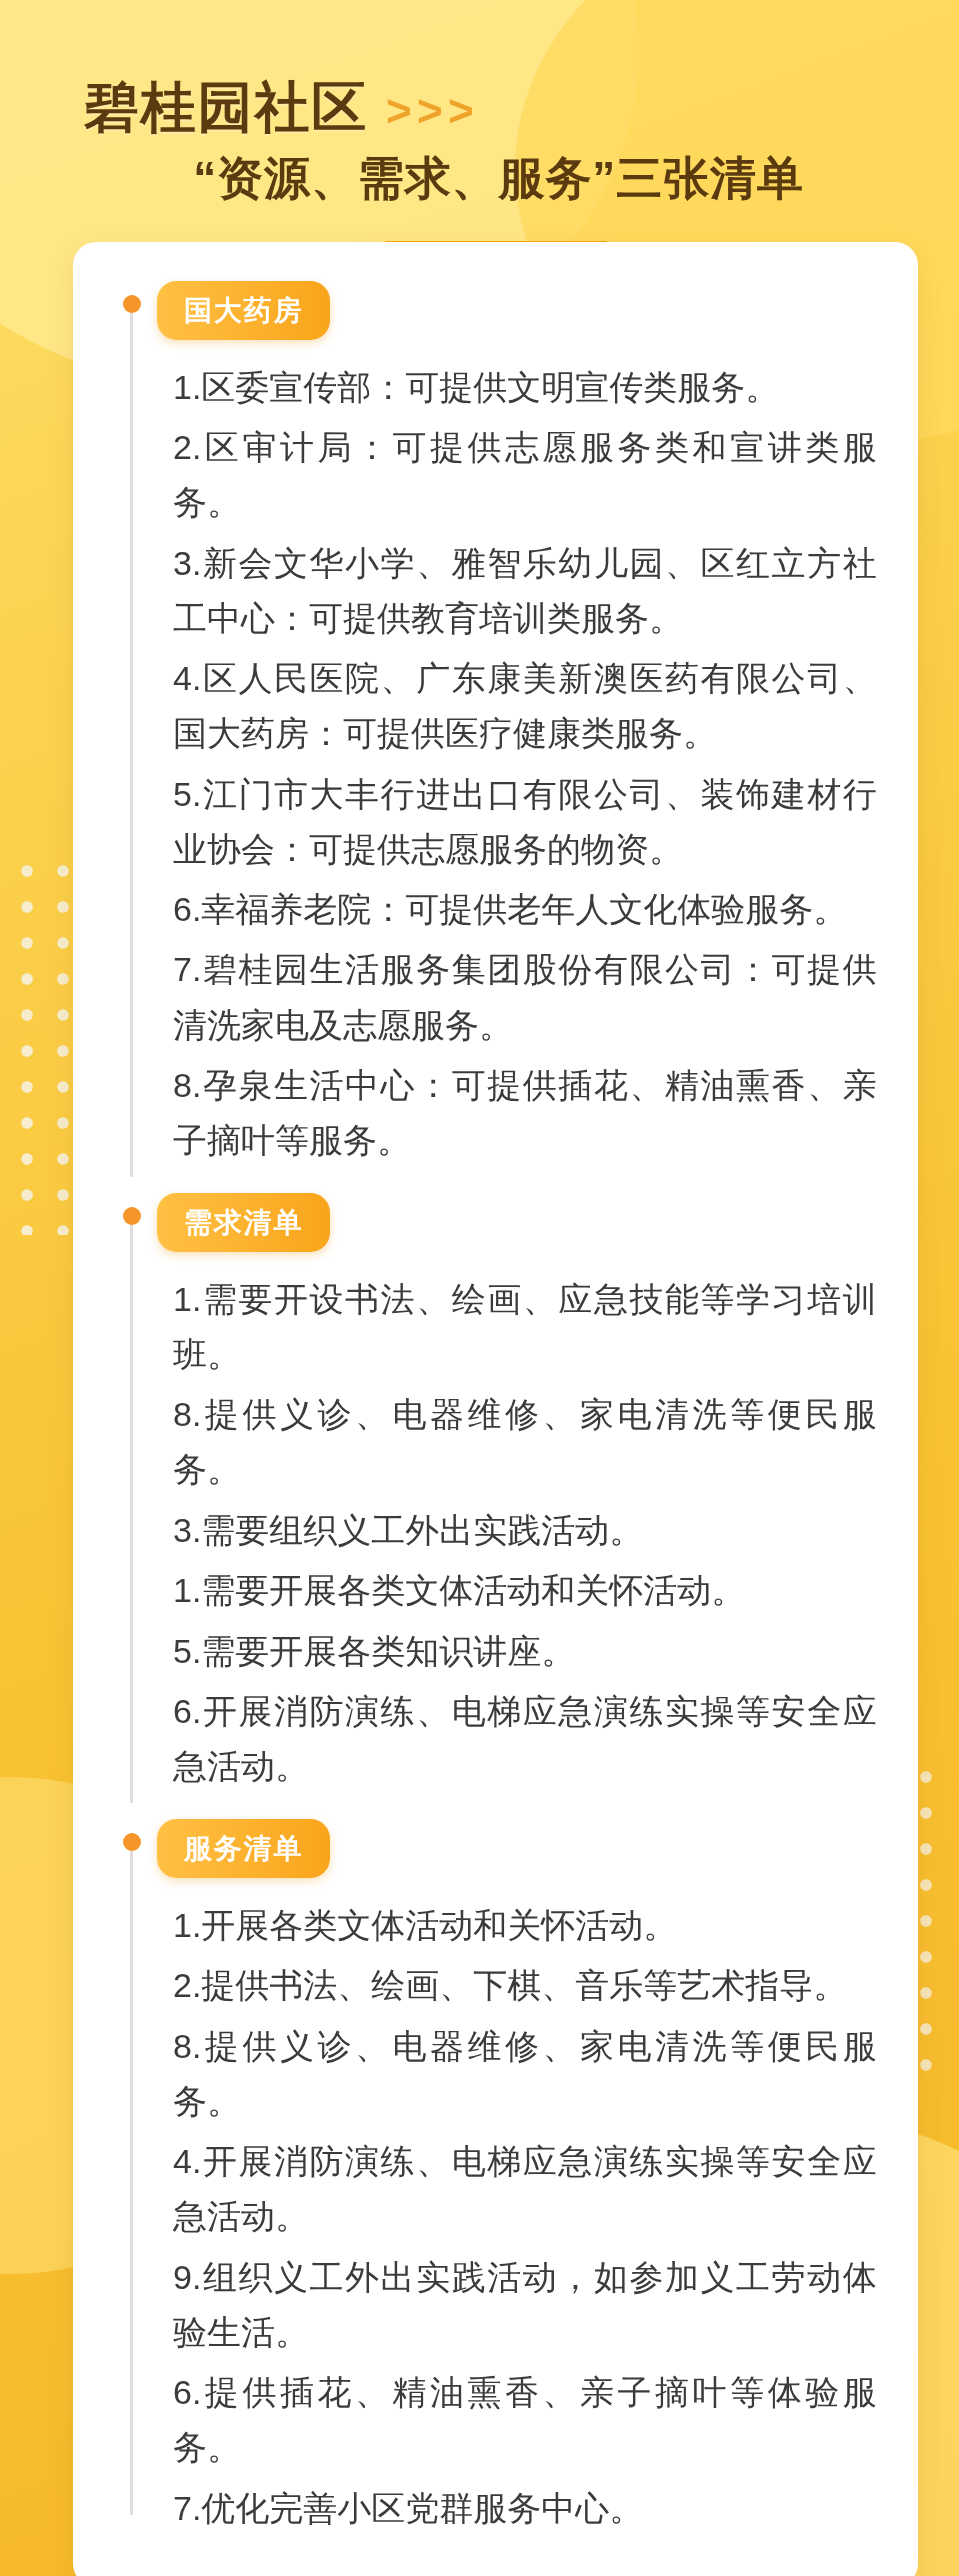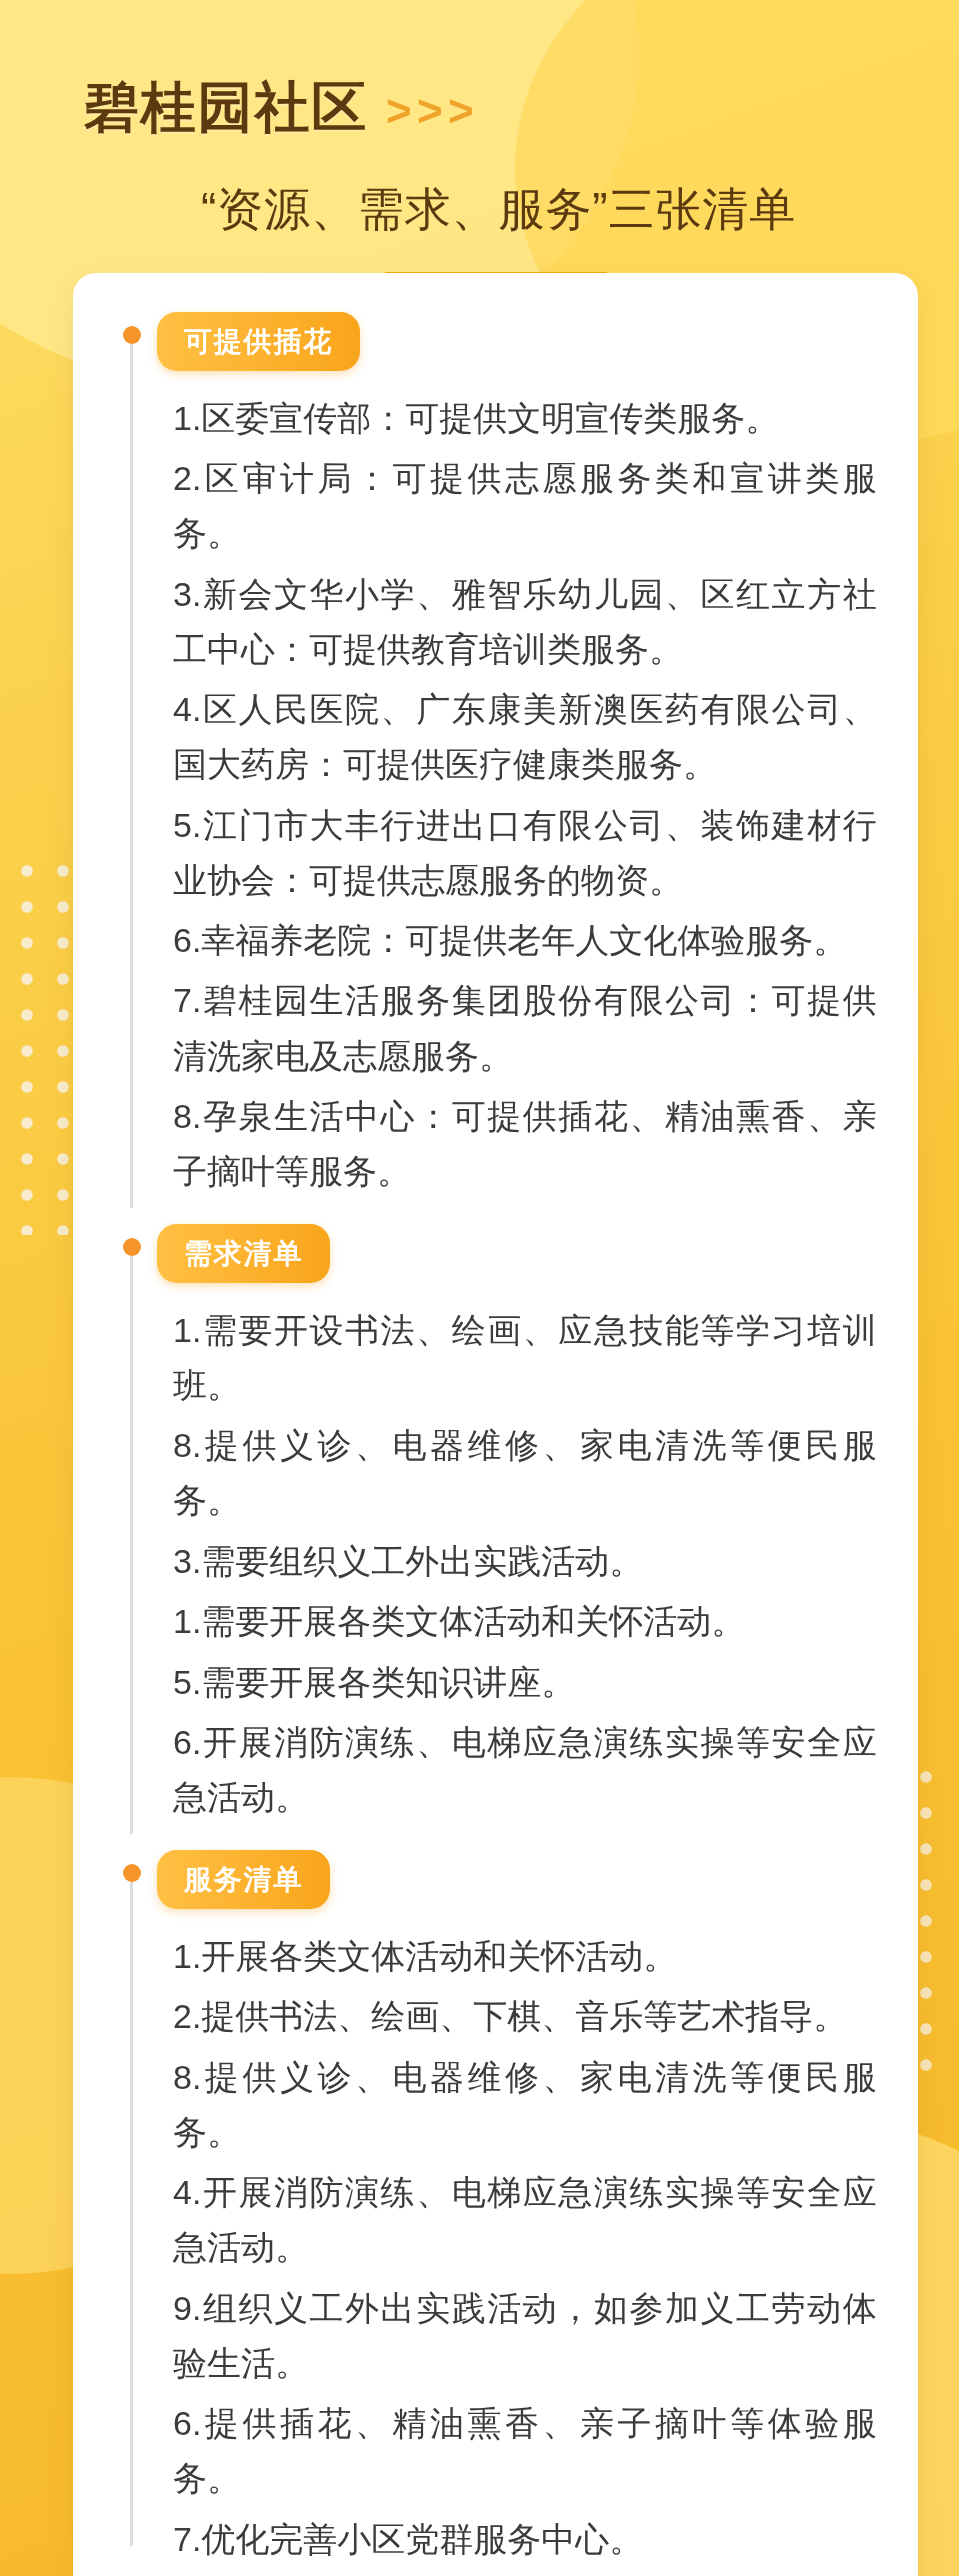--- a/index.html
+++ b/index.html
@@ -97,23 +97,23 @@
     letter-spacing: 1.8px;
     text-shadow: 0 1.8px 0 rgba(255,255,255,.25);
   }
   .title-main .arrows {
     font-size: 44px;
     font-weight: bold;
     color: #f0a32a;
     letter-spacing: 5.3px;
   }
   .title-sub {
-    margin-top: 34px;
+    margin-top: 3px;
     font-size: 46px;
-    font-weight: normal;
+    font-weight: bold;
     color: #5b3a10;
     letter-spacing: 0.9px;
     text-align: center;
     padding-right: 9px;
   }
 
   
   .card-wrap {
     position: relative;
     margin: 32px 57px 62px 57px;
@@ -211,21 +211,21 @@
     <div class="title-sub">“资源、需求、服务”三张清单</div>
   </div>
 
   <div class="card-wrap">
     <div class="card-tab"></div>
     <div class="card">
 
       <div class="section">
         <div class="rail"></div>
         <div class="bullet"></div>
-        <span class="pill">可提供插花</span>
+        <span class="pill">国大药房</span>
         <ul class="items">
           <li>1.区委宣传部：可提供文明宣传类服务。</li>
           <li>2.区审计局：可提供志愿服务类和宣讲类服务。</li>
           <li>3.新会文华小学、雅智乐幼儿园、区红立方社工中心：可提供教育培训类服务。</li>
           <li>4.区人民医院、广东康美新澳医药有限公司、国大药房：可提供医疗健康类服务。</li>
           <li>5.江门市大丰行进出口有限公司、装饰建材行业协会：可提供志愿服务的物资。</li>
           <li>6.幸福养老院：可提供老年人文化体验服务。</li>
           <li>7.碧桂园生活服务集团股份有限公司：可提供清洗家电及志愿服务。</li>
           <li>8.孕泉生活中心：可提供插花、精油熏香、亲子摘叶等服务。</li>
         </ul>

